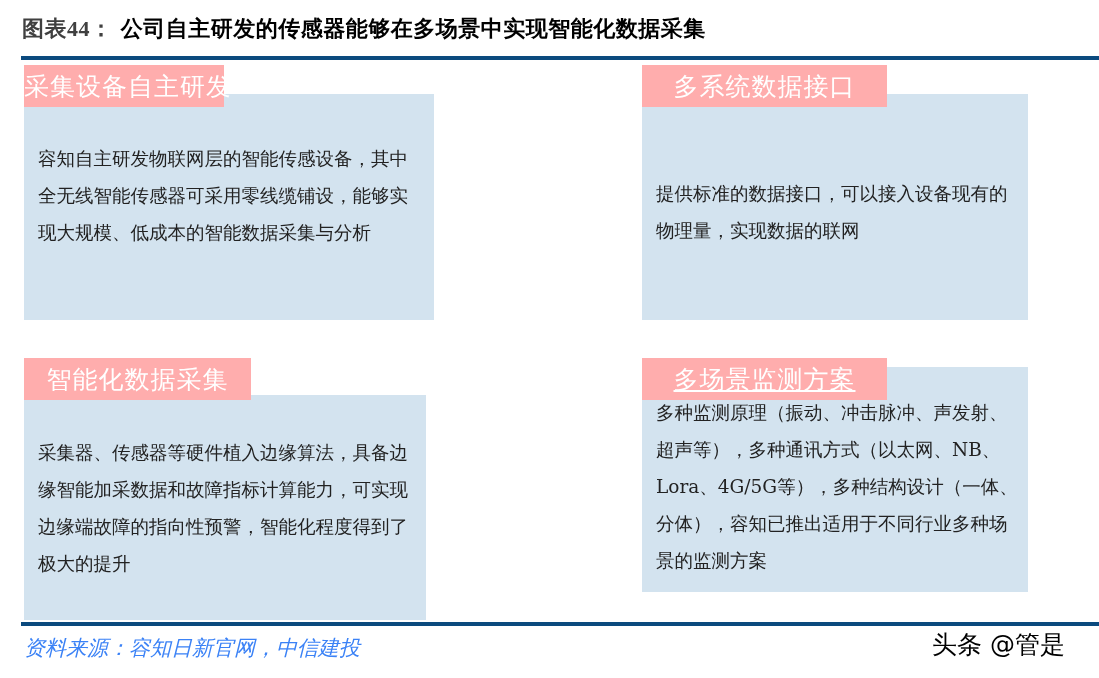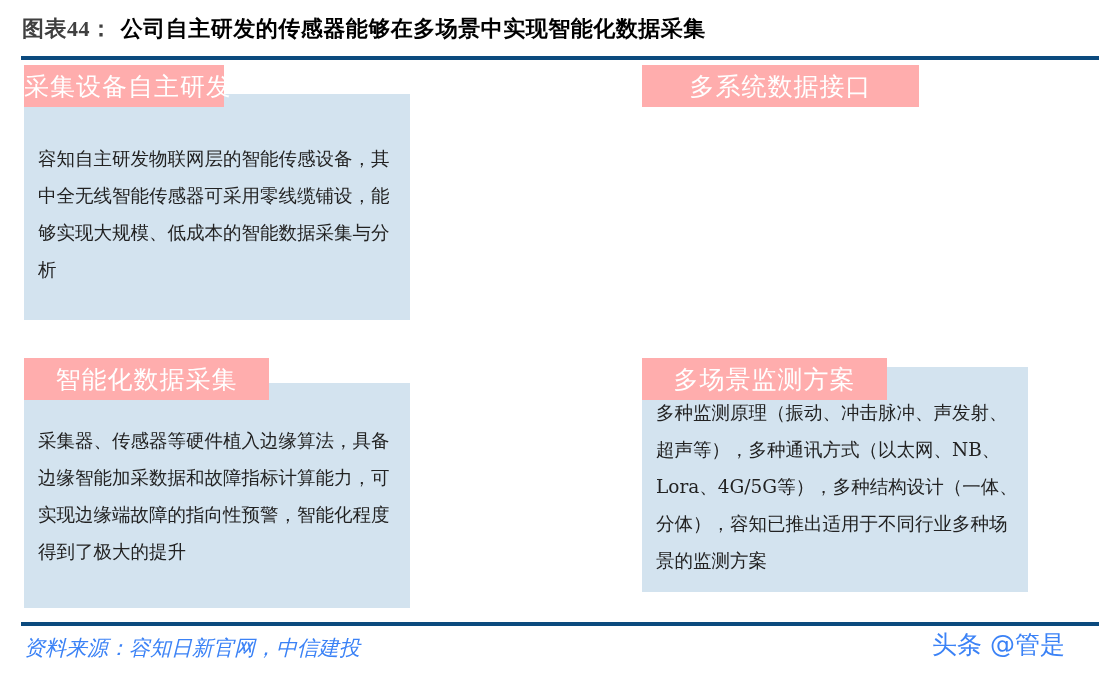--- a/index.html
+++ b/index.html
@@ -16,51 +16,54 @@
     .panel .label { position: absolute; left: 0; top: 0; height: 42px; background: #ffadad; color: #ffffff;
                     font-family: "DejaVu Sans", "Liberation Sans", sans-serif; font-size: 25px; font-weight: normal;
                     line-height: 44px; text-align: center; letter-spacing: 1px; white-space: nowrap; }
     .panel .text { position: absolute; left: 14px; right: 8px; font-size: 18.5px; line-height: 37px; color: #222; }
     #p1 { left: 24px; top: 65px; height: 255px; }
     #p2 { left: 642px; top: 65px; height: 255px; }
     #p3 { left: 24px; top: 358px; height: 250px; }
     #p4 { left: 642px; top: 358px; height: 250px; }
     .source { position: absolute; left: 24px; top: 634px; font-size: 21px; font-style: italic; color: #3b82f6; white-space: nowrap; }
     .watermark { position: absolute; left: 932px; top: 628px; font-family: "DejaVu Sans", "Liberation Sans", sans-serif;
-                 font-size: 25px; color: #3b82f6; white-space: nowrap; }
+                 font-size: 25px; color: #000000; white-space: nowrap; }
   </style>
 </head>
 <body>
 
 <div class="fig-title">
   <span class="num">图表44：</span>
   <span style="">公司自主研发的传感器能够在多场景中实现智能化数据采集</span>
 </div>
 <div class="rule top"></div>
 
 <div class="panel" id="p1">
-  <div class="body" style="top:29px;height:226px;">
+  <div class="body" style="top:29px;height:226px;padding-left:24px;">
     <div class="text" style="top:46px;">容知自主研发物联网层的智能传感设备，其中全无线智能传感器可采用零线缆铺设，能够实现大规模、低成本的智能数据采集与分析</div>
   </div>
   <div class="label" style="width:200px;">采集设备自主研发</div>
 </div>
 
 <div class="panel" id="p2">
-  <div class="label" style="width:277px;">多系统数据接口</div>
+  <div class="body" style="top:29px;height:226px;">
+    <div class="text" style="top:81px;">提供标准的数据接口，可以接入设备现有的物理量，实现数据的联网</div>
+  </div>
+  <div class="label" style="width:245px;">多系统数据接口</div>
 </div>
 
 <div class="panel" id="p3">
-  <div class="body" style="top:25px;height:225px;">
+  <div class="body" style="top:37px;height:225px;padding-left:16px;">
     <div class="text" style="top:39px;">采集器、传感器等硬件植入边缘算法，具备边缘智能加采数据和故障指标计算能力，可实现边缘端故障的指向性预警，智能化程度得到了极大的提升</div>
   </div>
-  <div class="label" style="width:245px;">智能化数据采集</div>
+  <div class="label" style="width:227px;">智能化数据采集</div>
 </div>
 
 <div class="panel" id="p4">
   <div class="body" style="top:9px;height:225px;">
     <div class="text" style="top:27px;">多种监测原理（振动、冲击脉冲、声发射、超声等），多种通讯方式（以太网、NB、Lora、4G/5G等），多种结构设计（一体、分体），容知已推出适用于不同行业多种场景的监测方案</div>
   </div>
-  <div class="label" style="width:245px;">多场景监测方案</div>
+  <div class="label" style="width:245px;text-decoration:underline;">多场景监测方案</div>
 </div>
 
 <div class="rule bottom"></div>
 <div class="source">资料来源：容知日新官网，中信建投</div>
 <div class="watermark">头条 @管是</div>
 
 </body></html>

